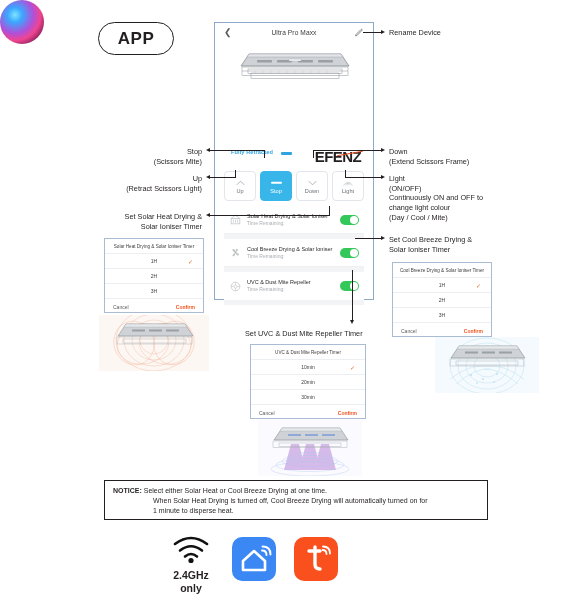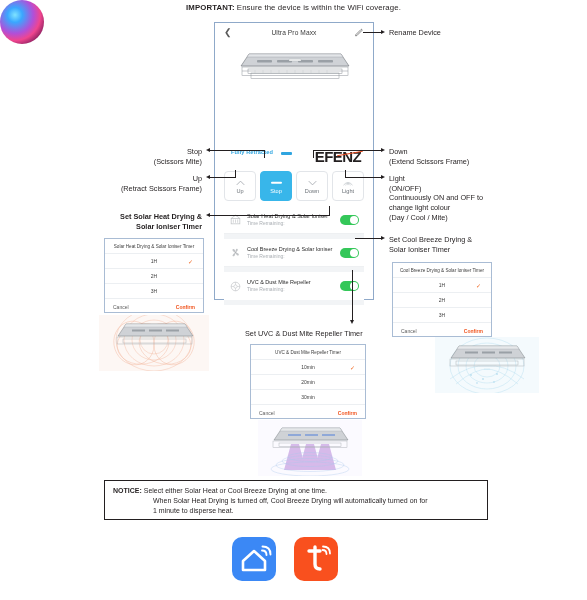--- a/index.html
+++ b/index.html
@@ -163,24 +163,24 @@
   .tuya { left:294px; background:#f9501e; }
   .siri { left:356px; width:44px; height:44px; border-radius:50%; top:537px;
           background: radial-gradient(circle at 34% 34%, #7fe3ff 0%, #3aa7ff 18%, #b14fd8 45%, #f0458f 62%, #6b1452 85%, #16051a 100%); }
   .compat { position:absolute; left:222px; top:584px; font-size:9.5px; letter-spacing:.1px; }
 </style>
 </head>
 <body>
 
 <div class="page">
 
-  <div class="important">
-    <b>IMPORTANT:</b><span> Ensure the device is within the WiFi coverage.</span>
-  </div>
-
+
+  <div class="app-pill">
+    <span>APP</span>
+  </div>
 
   <div class="phone">
     <div class="phone-head">
       <div class="back-chev">❮</div>
       <div class="phone-title">Ultra Pro Maxx</div>
       <svg class="pencil" viewBox="0 0 24 24">
         <path d="M4 19l2.6-.6L19 6a1.6 1.6 0 0 0-2.3-2.3L4.3 16.1 4 19z" fill="none" stroke="#4d4d4d" stroke-width="1.6"></path>
       </svg>
     </div>
 
@@ -333,21 +333,21 @@
   <div class="callout right" style="left:110px; top:147px; width:92px;">
     <div>Stop</div>
     <div>(Scissors Mite)</div>
   </div>
   <div class="arrow-l" style="left:206px; top:148px;"></div>
   <div class="ln hline" style="left:210px; top:150px; width:55px;"></div>
   <div class="ln vline" style="left:264px; top:150px; height:8px;"></div>
 
   <div class="callout right" style="left:84px; top:174px; width:118px;">
     <div>Up</div>
-    <div>(Retract Scissors Frame)</div>
+    <div>(Retract Scissors Light)</div>
   </div>
   <div class="arrow-l" style="left:206px; top:175px;"></div>
   <div class="ln hline" style="left:210px; top:177px; width:26px;"></div>
   <div class="ln vline" style="left:235px; top:170px; height:8px;"></div>
 
   <div class="arrow-r" style="left:381px; top:148px;"></div>
   <div class="ln hline" style="left:313px; top:150px; width:69px;"></div>
   <div class="ln vline" style="left:313px; top:150px; height:8px;"></div>
   <div class="callout" style="left:389px; top:147px;">
     <div>Down</div>
@@ -358,21 +358,21 @@
   <div class="ln hline" style="left:345px; top:177px; width:37px;"></div>
   <div class="ln vline" style="left:345px; top:170px; height:8px;"></div>
   <div class="callout" style="left:389px; top:174px;">
     <div>Light</div>
     <div>(ON/OFF)</div>
     <div>Continuously ON and OFF to</div>
     <div>change light colour</div>
     <div>(Day / Cool / Mite)</div>
   </div>
 
-  <div class="callout right" style="left:100px; top:212px; width:102px;font-weight:bold;">
+  <div class="callout right" style="left:100px; top:212px; width:102px;">
     <div>Set Solar Heat Drying &amp;</div>
     <div>Solar Ioniser Timer</div>
   </div>
   <div class="arrow-l" style="left:206px; top:213px;"></div>
   <div class="ln hline" style="left:210px; top:215px; width:120px;"></div>
   <div class="ln vline" style="left:329px; top:206px; height:10px;"></div>
 
   <div class="arrow-r" style="left:381px; top:236px;"></div>
   <div class="ln hline" style="left:355px; top:238px; width:27px;"></div>
   <div class="callout" style="left:389px; top:235px;">
@@ -524,20 +524,32 @@
   </svg>
 
   <div class="notice">
     <div>
       <b>NOTICE:</b><span> Select either Solar Heat or Cool Breeze Drying at one time.</span>
     </div>
     <span class="ind">When Solar Heat Drying is turned off, Cool Breeze Drying will automatically turned on for</span>
     <span class="ind">1 minute to disperse heat.</span>
   </div>
 
+  <div class="wifi-badge">
+    <svg width="40" height="28" viewBox="0 0 40 28">
+      <g fill="none" stroke="#111111" stroke-width="2.6" stroke-linecap="round">
+        <path d="M4 8 Q20 -4 36 8"></path>
+        <path d="M9 14.5 Q20 6 31 14.5"></path>
+        <path d="M14 20.5 Q20 15.5 26 20.5"></path>
+      </g>
+      <circle cx="20" cy="24.5" r="2.6" fill="#111111"></circle>
+    </svg>
+    <div class="wifi-txt">2.4GHz</div>
+    <div class="wifi-txt">only</div>
+  </div>
 
   <div class="sq-icon smartlife">
     <svg width="44" height="44" viewBox="0 0 44 44">
       <path d="M11 24 L22 14 L33 24 L33 33 L11 33 Z" fill="none" stroke="#ffffff" stroke-width="2.6" stroke-linejoin="round"></path>
       <g fill="none" stroke="#ffffff" stroke-width="1.9" stroke-linecap="round">
         <path d="M30 13.5 Q34.5 13.5 34.5 18"></path>
         <path d="M30.5 9.5 Q38.5 9.5 38.5 17.5"></path>
       </g>
     </svg>
   </div>

